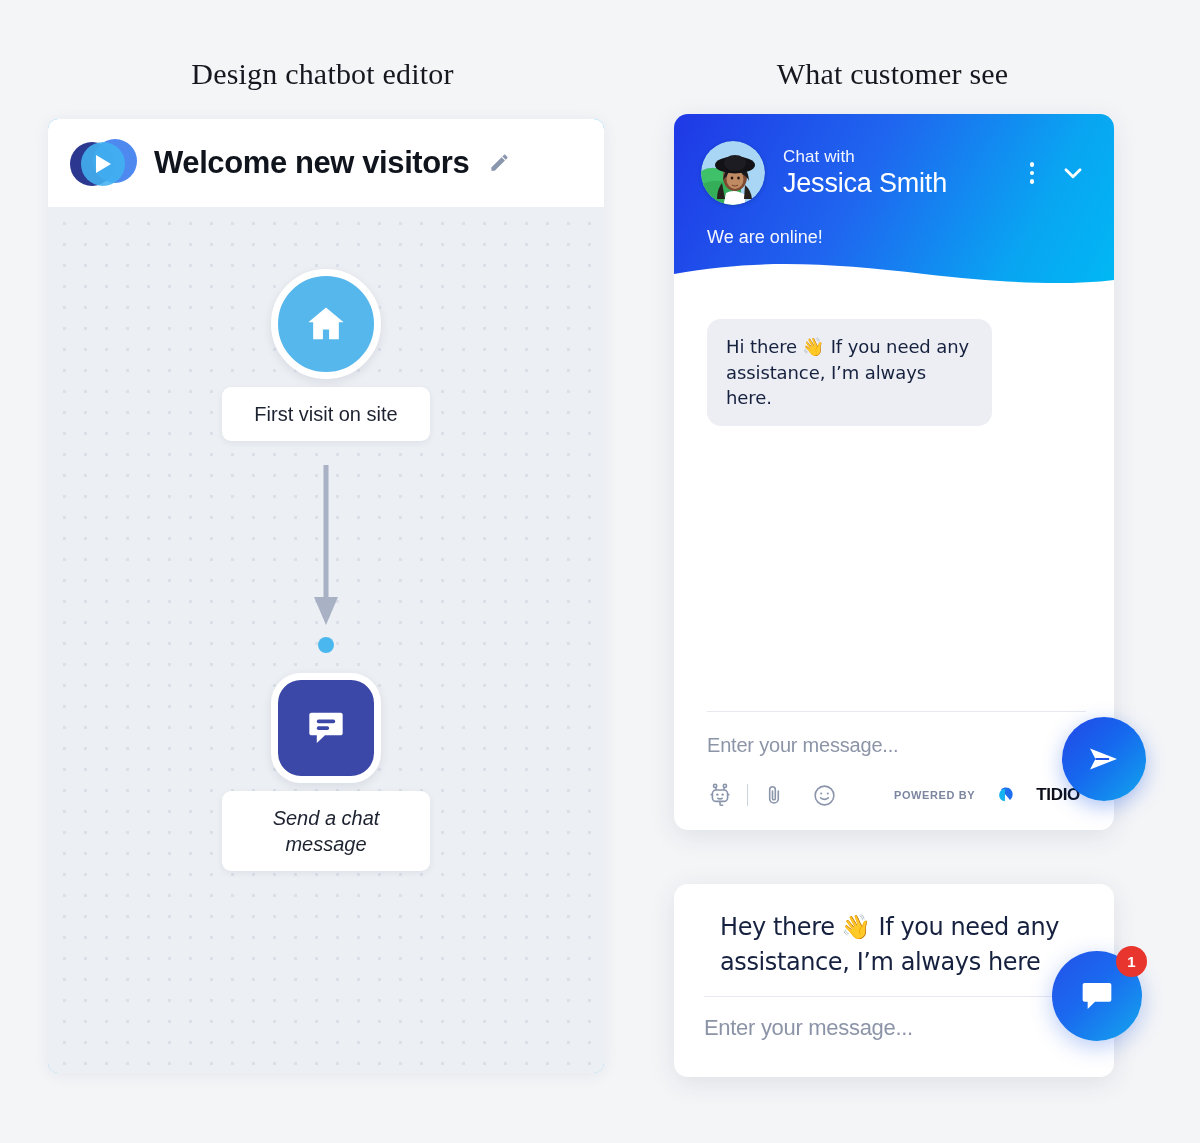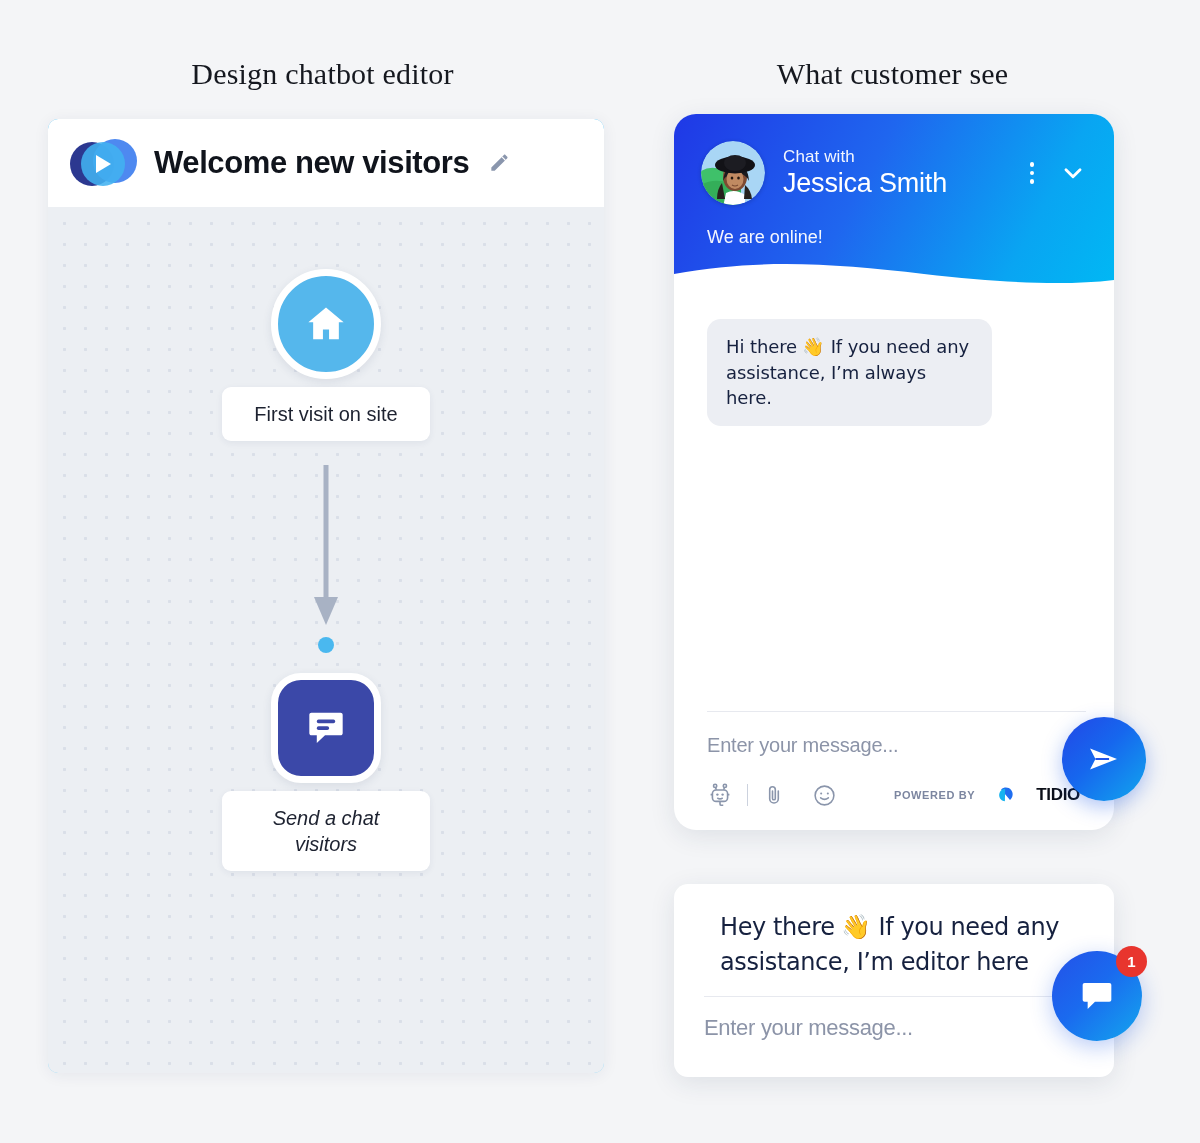--- a/index.html
+++ b/index.html
@@ -98,21 +98,21 @@
 
   .connector { position: absolute; left: 50%; transform: translateX(-50%); }
   .conn-dot { width: 16px; height: 16px; border-radius: 50%; background: #4ab8ef; }
 
   
   .chat-widget {
     position: absolute;
     left: 674px; top: 114px;
     width: 440px; height: 716px;
     background: #ffffff;
-    border-radius: 22px;
+    border-radius: 14px;
     box-shadow: 0 6px 26px rgba(32,45,80,.10);
     overflow: hidden;
   }
   .chat-header {
     position: relative;
     height: 183px;
     background: linear-gradient(118deg, #1f38e6 0%, #1f66ef 42%, #09a5f2 78%, #00b9f4 100%);
   }
   .chat-header .wave {
     position: absolute; left: 0; bottom: -1px; width: 100%; height: 40px;
@@ -252,21 +252,21 @@
       <div class="node-wrap" style="top:466px;font-style:italic;">
         <div class="node-square">
           <svg width="46" height="46" viewBox="0 0 24 24">
             <path d="M4.4 4h15.2c.6 0 1.1.5 1.1 1.1v9.6c0 .6-.5 1.1-1.1 1.1h-8.1l-4.3 4v-4H4.4c-.6 0-1.1-.5-1.1-1.1V5.1C3.3 4.5 3.8 4 4.4 4z" fill="#ffffff"></path>
             <rect x="7.2" y="7.6" width="9.6" height="1.9" rx=".9" fill="#3b48a8"></rect>
             <rect x="7.2" y="11.1" width="6.4" height="1.9" rx=".9" fill="#3b48a8"></rect>
           </svg>
         </div>
         <div class="node-label">
           <span>Send a chat</span><br>
-          <span>visitors</span>
+          <span>message</span>
         </div>
       </div>
 
     </div>
   </div>
 
   <div class="chat-widget">
 
     <div class="chat-header">
       <div class="chat-header-row">
@@ -371,21 +371,21 @@
   <div class="send-fab">
     <svg width="38" height="38" viewBox="0 0 24 24">
       <path d="M3.2 5.4l17 6.6-17 6.6 3.4-6.6-3.4-6.6z" fill="#ffffff"></path>
       <path d="M6.6 12h8.6" stroke="#2254e8" stroke-width="1.3"></path>
     </svg>
   </div>
 
   <div class="teaser-card">
     <div class="teaser-text emoji">
       <span>Hey there 👋 If you need any</span><br>
-      <span>assistance, I’m editor here</span>
+      <span>assistance, I’m always here</span>
     </div>
     <div class="teaser-divider"></div>
     <div class="teaser-placeholder">Enter your message...</div>
   </div>
 
   <div class="chat-fab">
     <svg width="40" height="40" viewBox="0 0 24 24">
       <path d="M4.6 4.2h14.8c.7 0 1.2.5 1.2 1.2v8.9c0 .7-.5 1.2-1.2 1.2h-8.6l-4.4 4.3v-4.3H4.6c-.7 0-1.2-.5-1.2-1.2V5.4c0-.7.5-1.2 1.2-1.2z" fill="#ffffff"></path>
     </svg>
     <div class="fab-badge">1</div>

